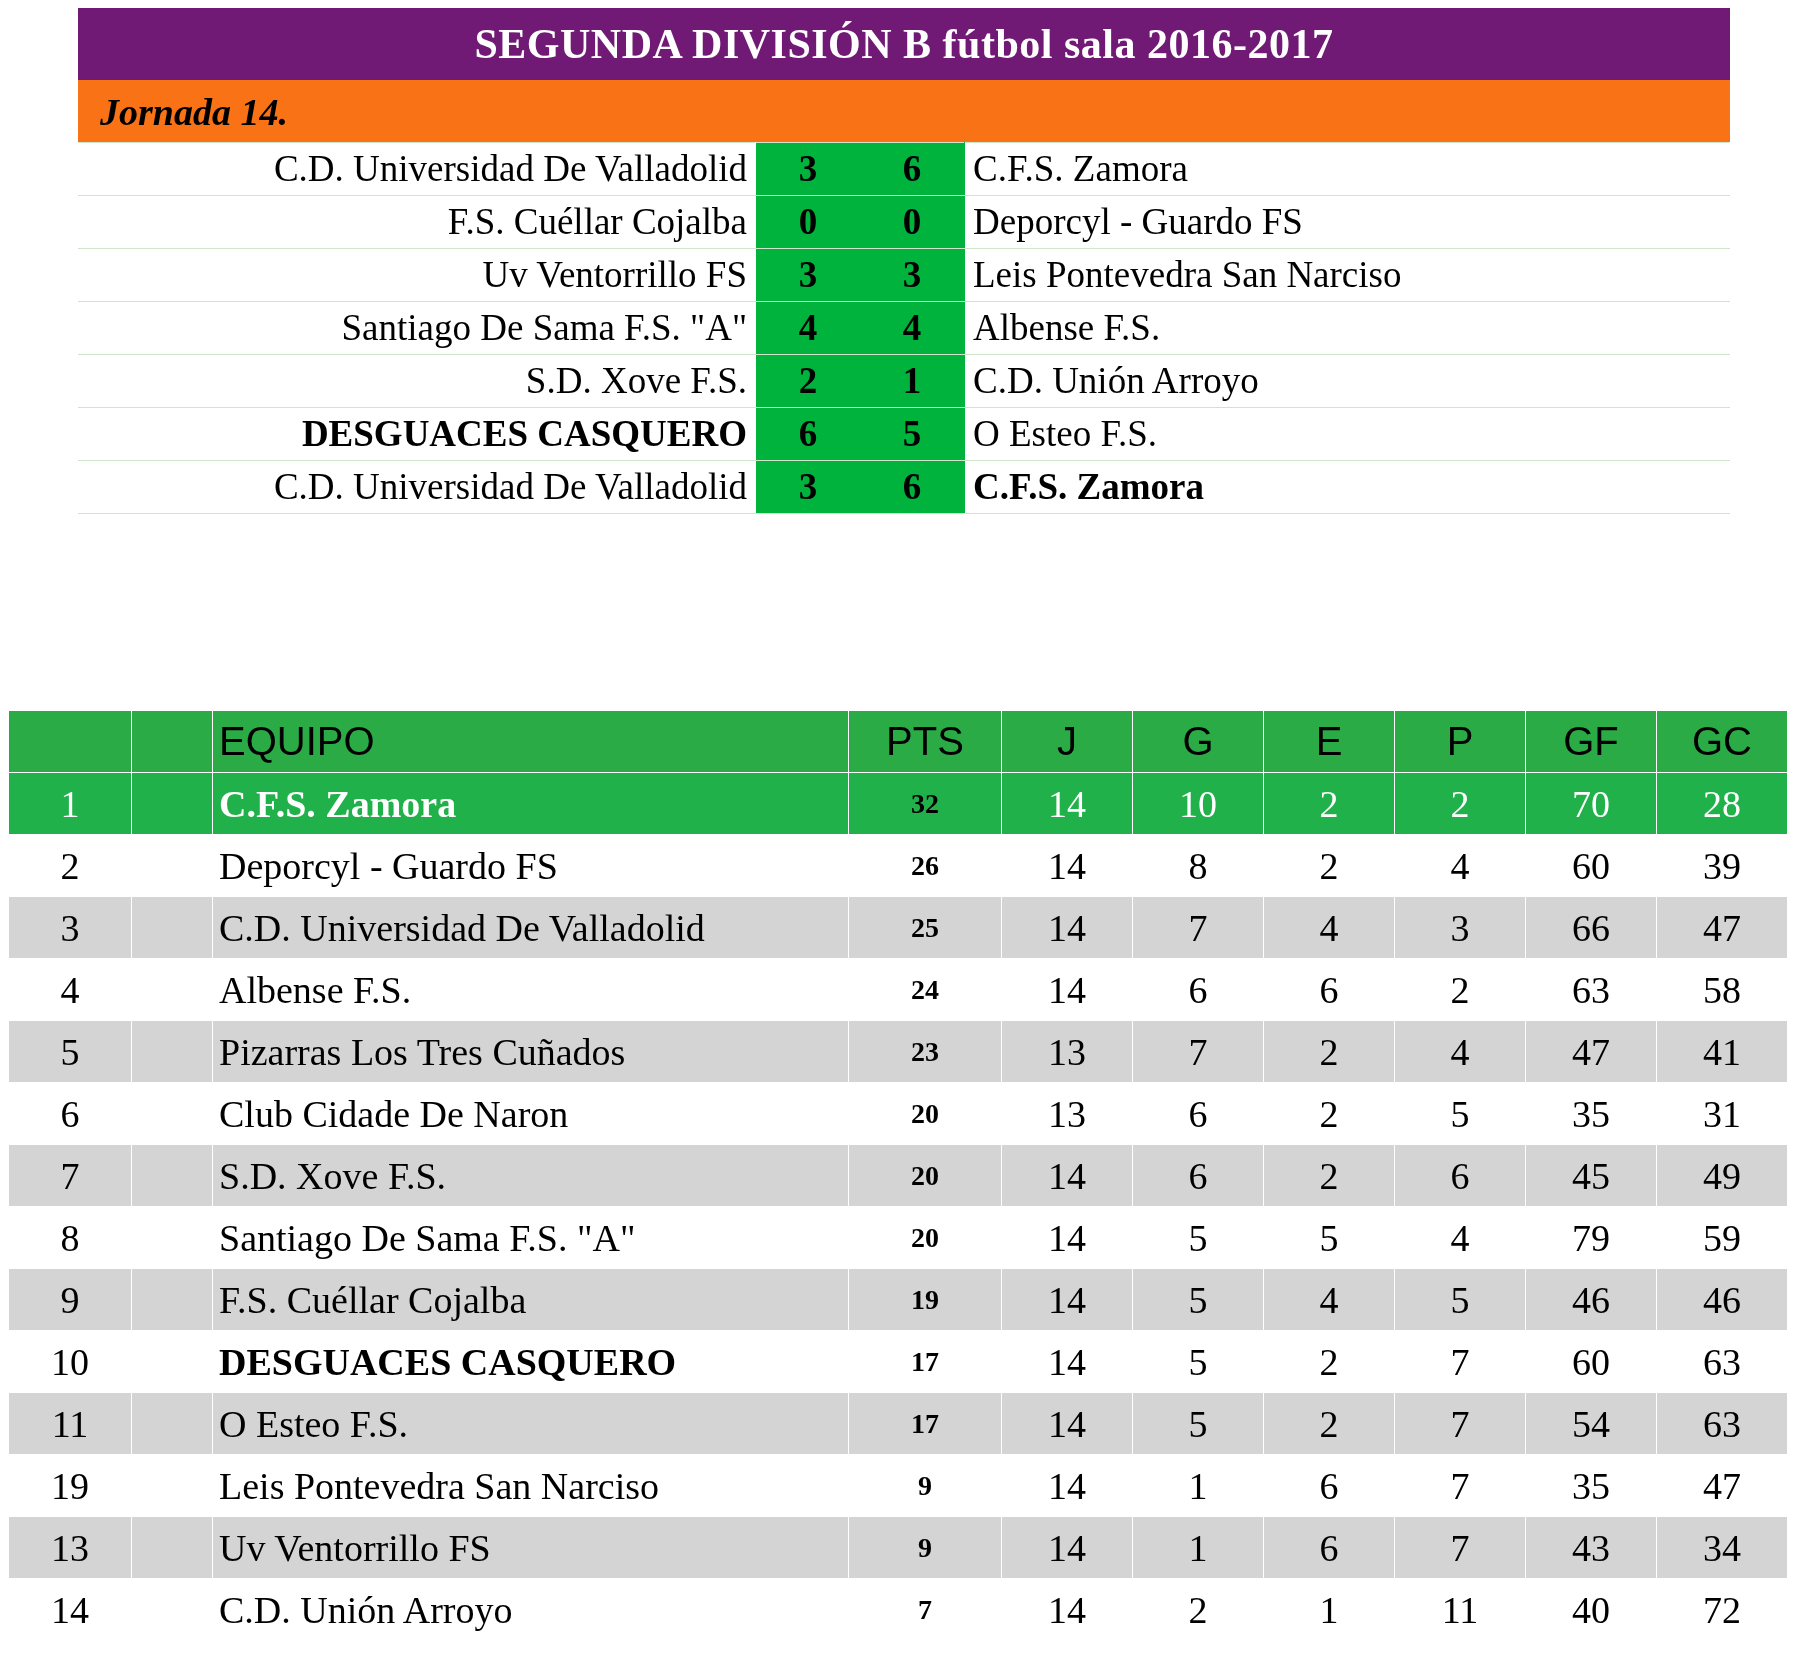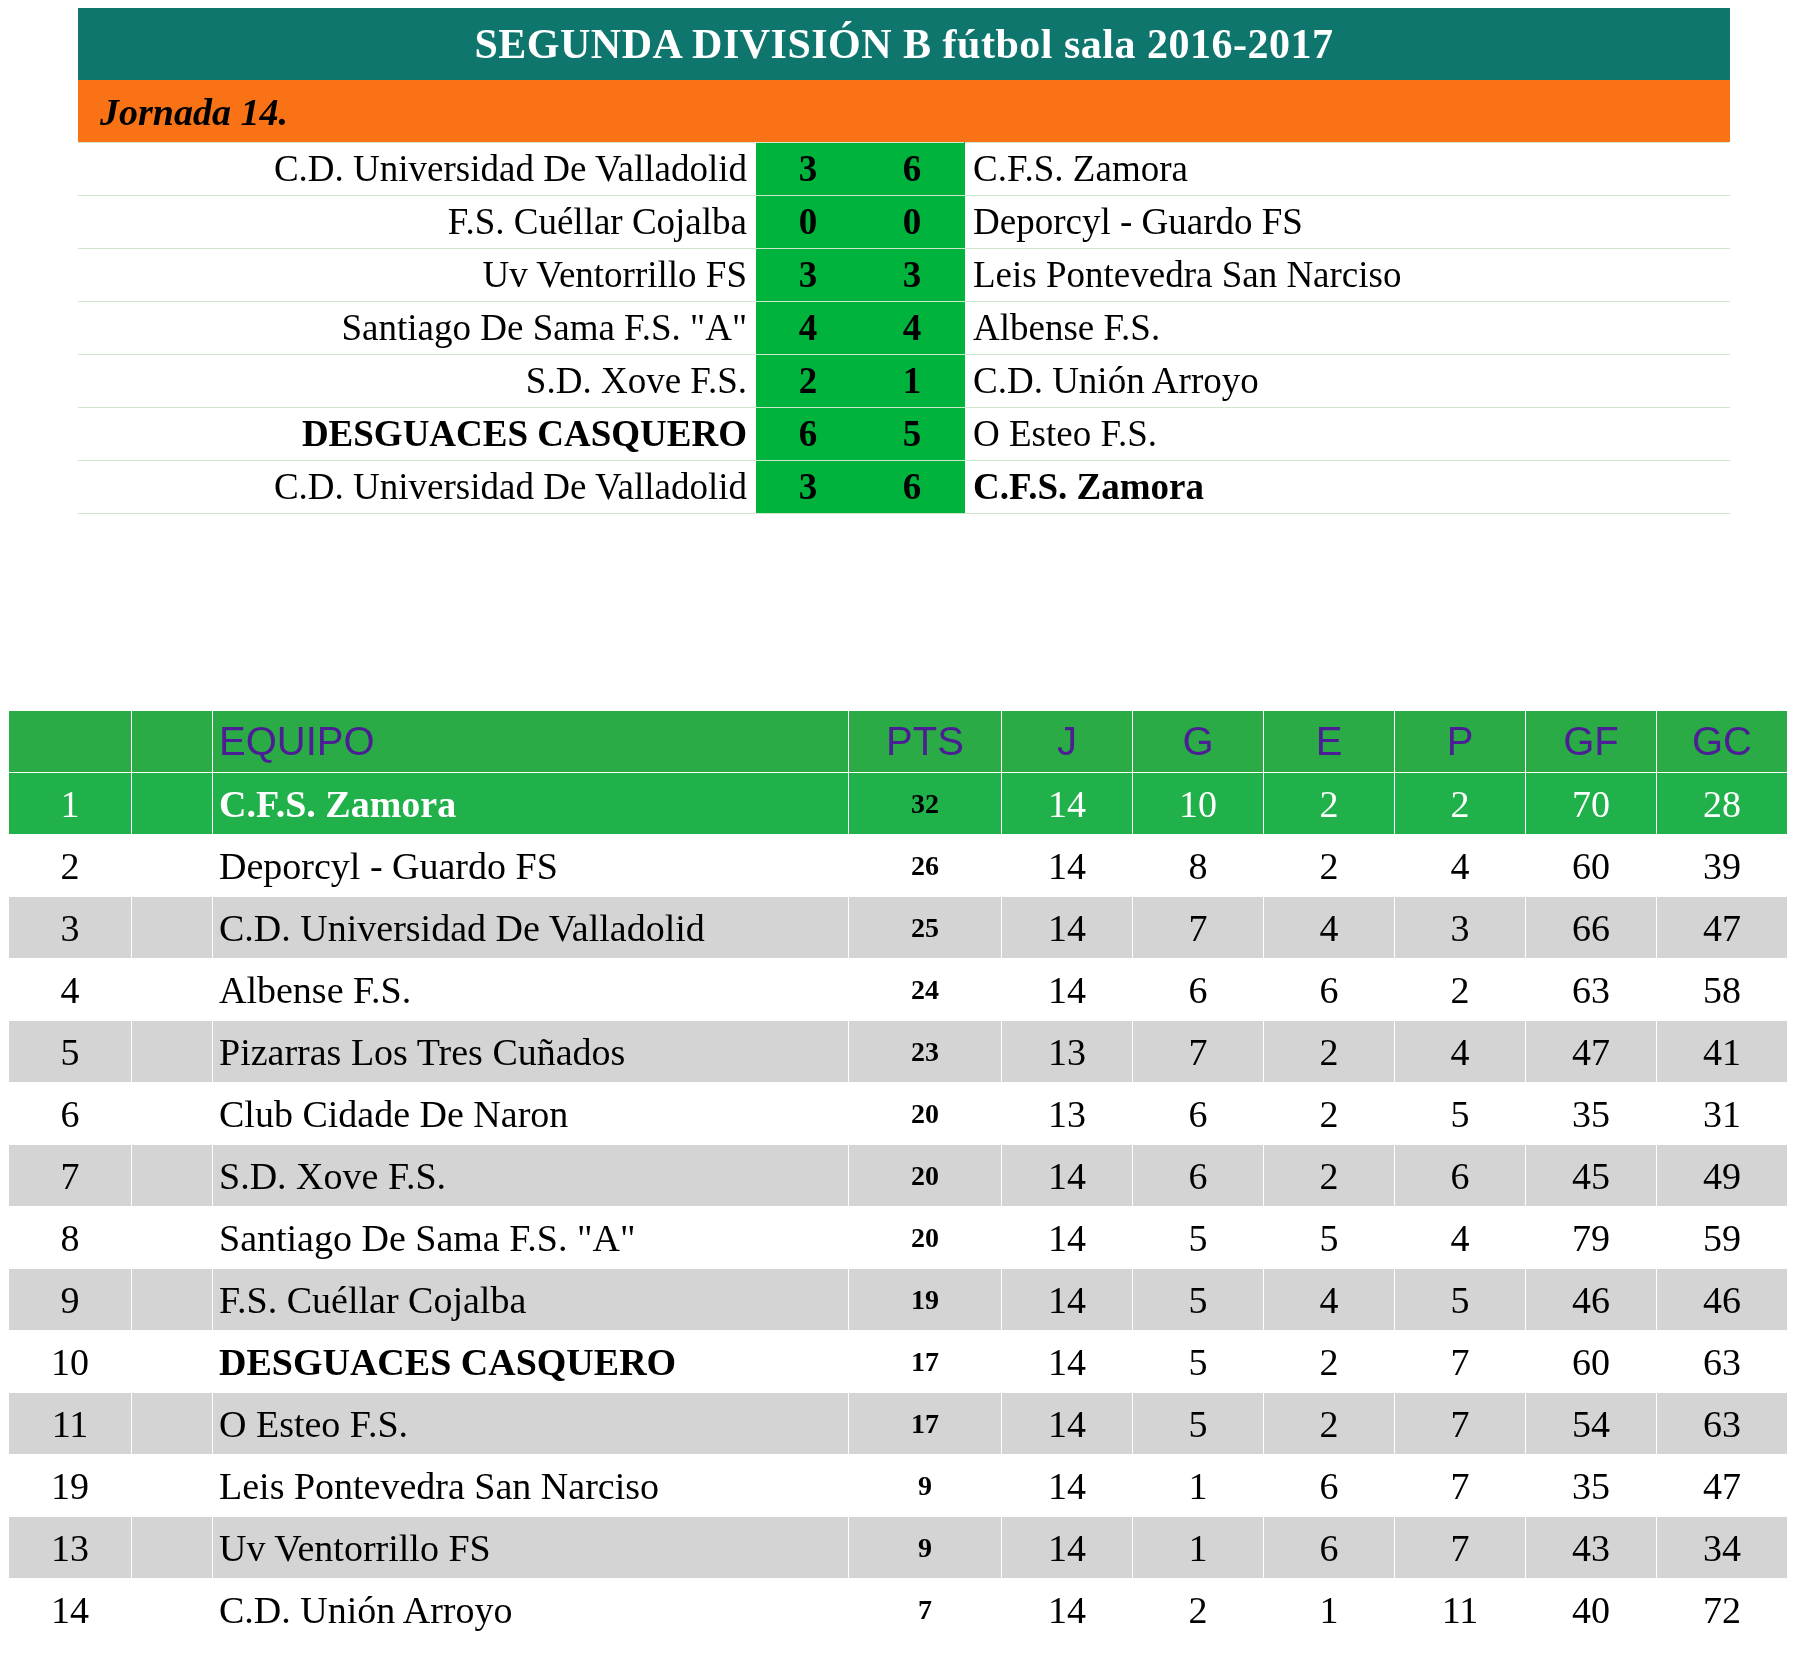--- a/index.html
+++ b/index.html
@@ -17,21 +17,21 @@
 
   
   .results-block {
     position: absolute;
     left: 78px;
     top: 8px;
     width: 1652px;
   }
 
   .results-title {
-    background: #0f766e;
+    background: #701a75;
     color: #ffffff;
     text-align: center;
     font-weight: bold;
     font-size: 42px;
     line-height: 72px;
     letter-spacing: 0.5px;
     height: 72px;
     overflow: hidden;
     white-space: nowrap;
   }
@@ -104,21 +104,21 @@
   }
   table.standings th, table.standings td {
     border: 1px solid #ffffff;
     height: 61px;
     padding: 0 6px;
     white-space: nowrap;
     overflow: hidden;
   }
   thead tr {
     background: #2bab45;
-    color: #4c1d95;
+    color: #000000;
   }
   thead th {
     font-family: "Liberation Sans", sans-serif;
     font-weight: normal;
     font-size: 40px;
   }
   th.h-pos { width: 110px; }
   th.h-blank { width: 68px; }
   th.h-team { text-align: left; padding-left: 22px; }
   th.h-stat { width: 118px; text-align: center; }

